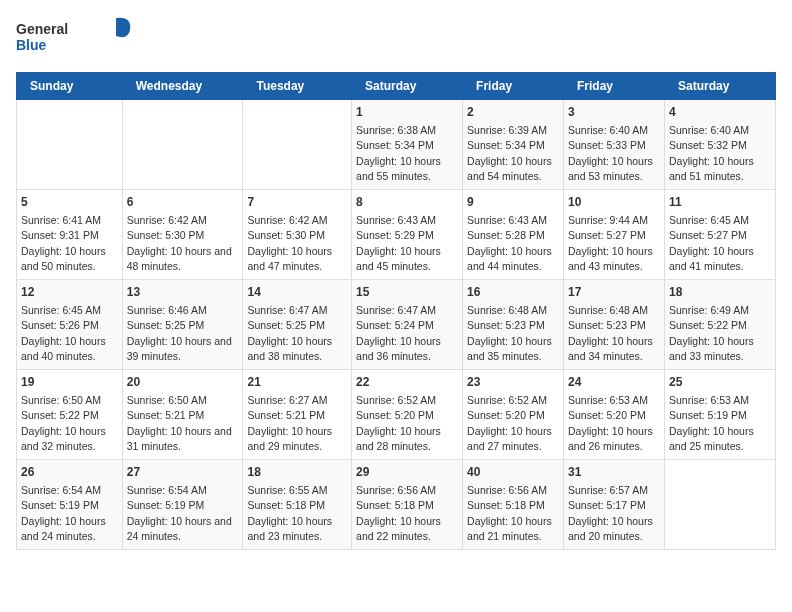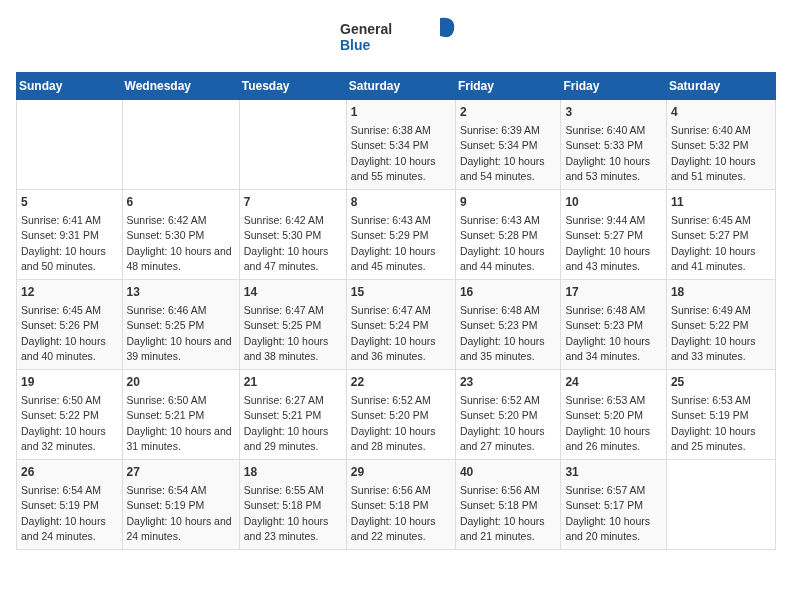--- a/index.html
+++ b/index.html
@@ -5,24 +5,23 @@
     * { box-sizing: border-box; margin: 0; padding: 0; }
     body {
       font-family: Arial, sans-serif;
       background: #fff;
       width: 792px;
       min-height: 612px;
       padding: 16px;
     }
     .header {
       display: flex;
-      justify-content: center;
+      justify-content: flex-start;
       align-items: flex-start;
       margin-bottom: 12px;
-      margin-left: 8px;
     }
     .logo {
       display: flex;
       align-items: center;
       gap: 4px;
     }
     .title-block {
       text-align: right;
     }
     .main-title {
@@ -37,21 +36,21 @@
     table {
       width: 100%;
       border-collapse: collapse;
       font-size: 11px;
     }
     thead tr {
       background-color: #1a5fa8;
       color: white;
     }
     thead th {
-      padding: 6px 2px;
+      padding: 6px 13px;
       text-align: left;
       font-weight: bold;
       font-size: 12px;
       border: 1px solid #1a5fa8;
     }
     tbody tr {
       border-bottom: 1px solid #ccc;
     }
     tbody td {
       vertical-align: top;

